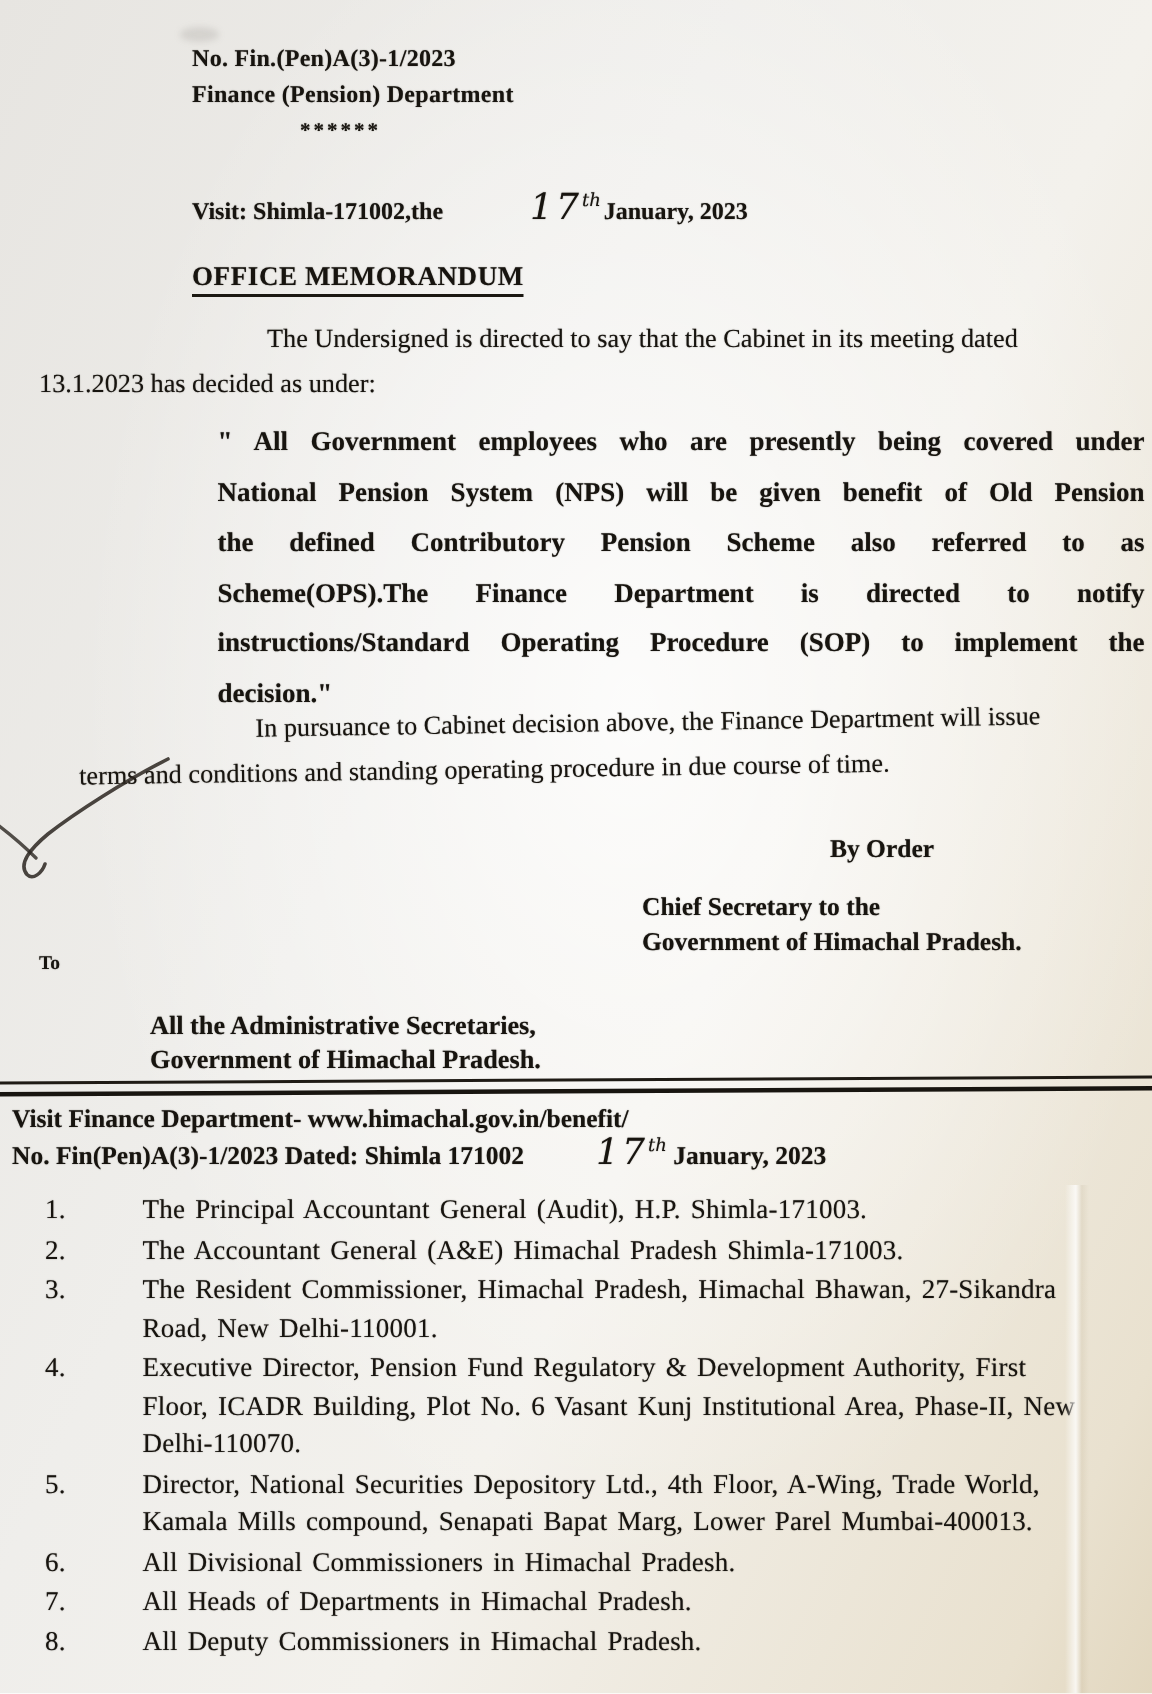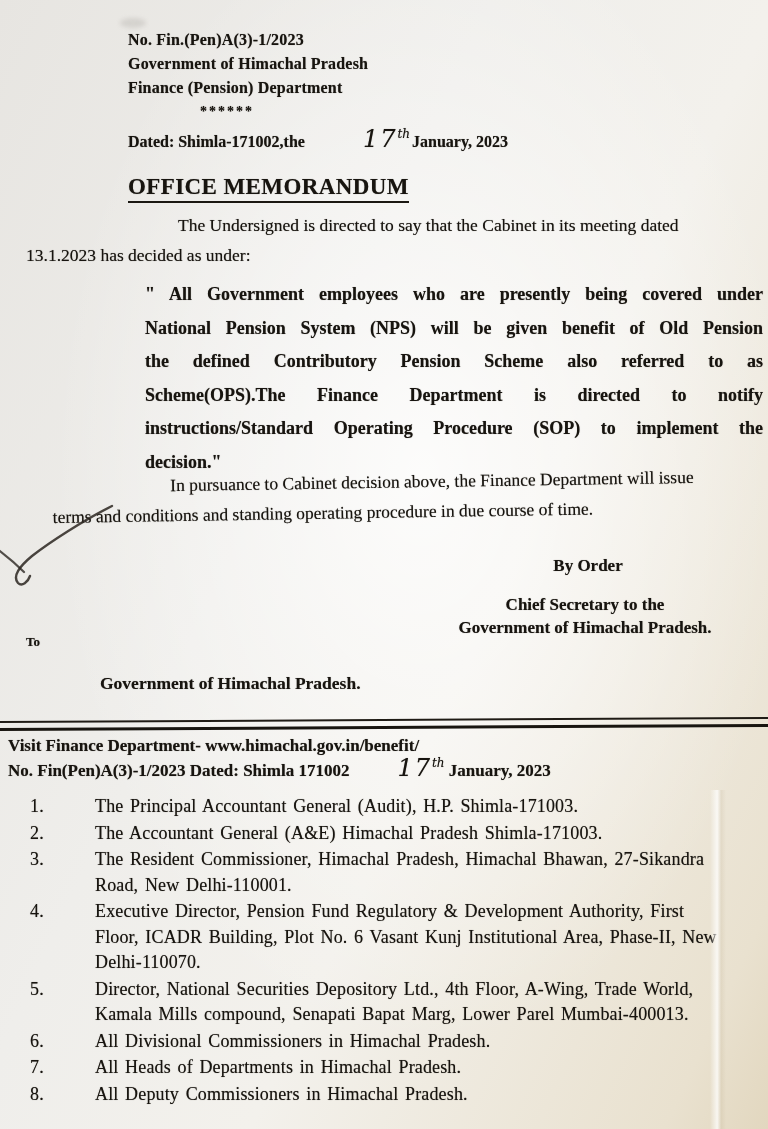--- a/index.html
+++ b/index.html
@@ -23,37 +23,37 @@
   .date-line { left: 128px; top: 133px; font-size: 16px; width: 620px; white-space: nowrap; }
   .date-line .the { }
   .hand {
     font-family: "DejaVu Serif", serif; font-style: italic; font-weight: normal;
     font-size: 24px; letter-spacing: 2px; line-height: 0;
   }
   .date-line .hand { margin-left: 58px; }
   .hand sup { font-size: 12px; letter-spacing: 0; }
   .date-rest { margin-left: 2px; }
 
-  .title { left: 128px; top: 174px; font-size: 23px; letter-spacing: 0.4px; }
+  .title { left: 128px; top: 174px; font-size: 18px; letter-spacing: 0.4px; }
   .title span { display: inline-block; border-bottom: 2.5px solid #1b1812; padding-bottom: 1px; }
 
   .para1 { left: 26px; top: 210px; width: 744px; font-size: 17.5px; line-height: 30px; }
   .para1 .indent { padding-left: 152px; }
   .para1 div { white-space: nowrap; }
 
   .quote { left: 145px; top: 278px; width: 618px; font-size: 18px; line-height: 33.5px; font-weight: bold; }
   .quote .qline { text-align: justify; text-align-last: justify; }
   .quote .qlast { text-align-last: left; }
 
   .para2 { left: 52px; top: 472px; width: 725px; font-size: 17.5px; line-height: 30px; transform: rotate(-0.9deg); transform-origin: left top; }
   .para2 .indent { padding-left: 118px; }
   .para2 div { white-space: nowrap; }
 
   .by-order { left: 498px; top: 556px; width: 180px; text-align: center; font-size: 17px; }
-  .designation { left: 428px; top: 593px; width: 314px; text-align: center; font-size: 17px; line-height: 23px; }
+  .designation { left: 428px; top: 593px; width: 314px; font-size: 17px; line-height: 23px; }
 
   .to-label { left: 26px; top: 634px; font-size: 13px; }
   .addressee { left: 100px; top: 672px; font-size: 17.5px; line-height: 23px; }
 
   .rule-thin { position: absolute; left: 0; top: 719px; width: 768px; border-top: 2px solid #1f1b15; transform: rotate(-0.3deg); }
   .rule-thick { position: absolute; left: 0; top: 726px; width: 768px; height: 3px; background: #181510; transform: rotate(-0.3deg); }
 
   .endorsement { left: 8px; top: 733px; font-size: 17px; line-height: 25px; white-space: nowrap; }
   .endorsement .hand { margin-left: 48px; }
 
@@ -71,27 +71,26 @@
   .smudge-top { position: absolute; left: 120px; top: 18px; width: 26px; height: 10px; background: rgba(120,115,110,0.18); border-radius: 50%; filter: blur(2px); }
 </style>
 </head>
 <body>
 
 <div class="page">
   <div class="smudge-top"></div>
 
   <div class="txt header b">
     <div>No. Fin.(Pen)A(3)-1/2023</div>
-    <div>Government of Himachal Pradesh</div>
     <div>Finance (Pension) Department</div>
     <div class="stars">******</div>
   </div>
 
   <div class="txt date-line b">
-    <span>Dated: Shimla-171002,</span><span class="the">the</span><span class="hand"><span>17</span><sup>th</sup></span><span class="date-rest">January, 2023</span>
+    <span>Visit: Shimla-171002,</span><span class="the">the</span><span class="hand"><span>17</span><sup>th</sup></span><span class="date-rest">January, 2023</span>
   </div>
 
   <div class="txt title b">
     <span>OFFICE MEMORANDUM</span>
   </div>
 
   <div class="txt para1">
     <div class="indent">The Undersigned is directed to say that the Cabinet  in its meeting dated</div>
     <div>13.1.2023 has decided  as under:</div>
   </div>
@@ -118,20 +117,21 @@
   <div class="txt by-order b">By Order</div>
 
   <div class="txt designation b">
     <div>Chief Secretary to the</div>
     <div>Government of Himachal Pradesh.</div>
   </div>
 
   <div class="txt to-label b">To</div>
 
   <div class="txt addressee b">
+    <div>All the Administrative Secretaries,</div>
     <div>Government of Himachal Pradesh.</div>
   </div>
 
   <div class="rule-thin"></div>
   <div class="rule-thick"></div>
 
   <div class="txt endorsement b">
     <div>Visit Finance Department- www.himachal.gov.in/benefit/</div>
     <div>
       <span>No. Fin(Pen)A(3)-1/2023 Dated: Shimla 171002</span><span class="hand"><span>17</span><sup>th</sup></span>

